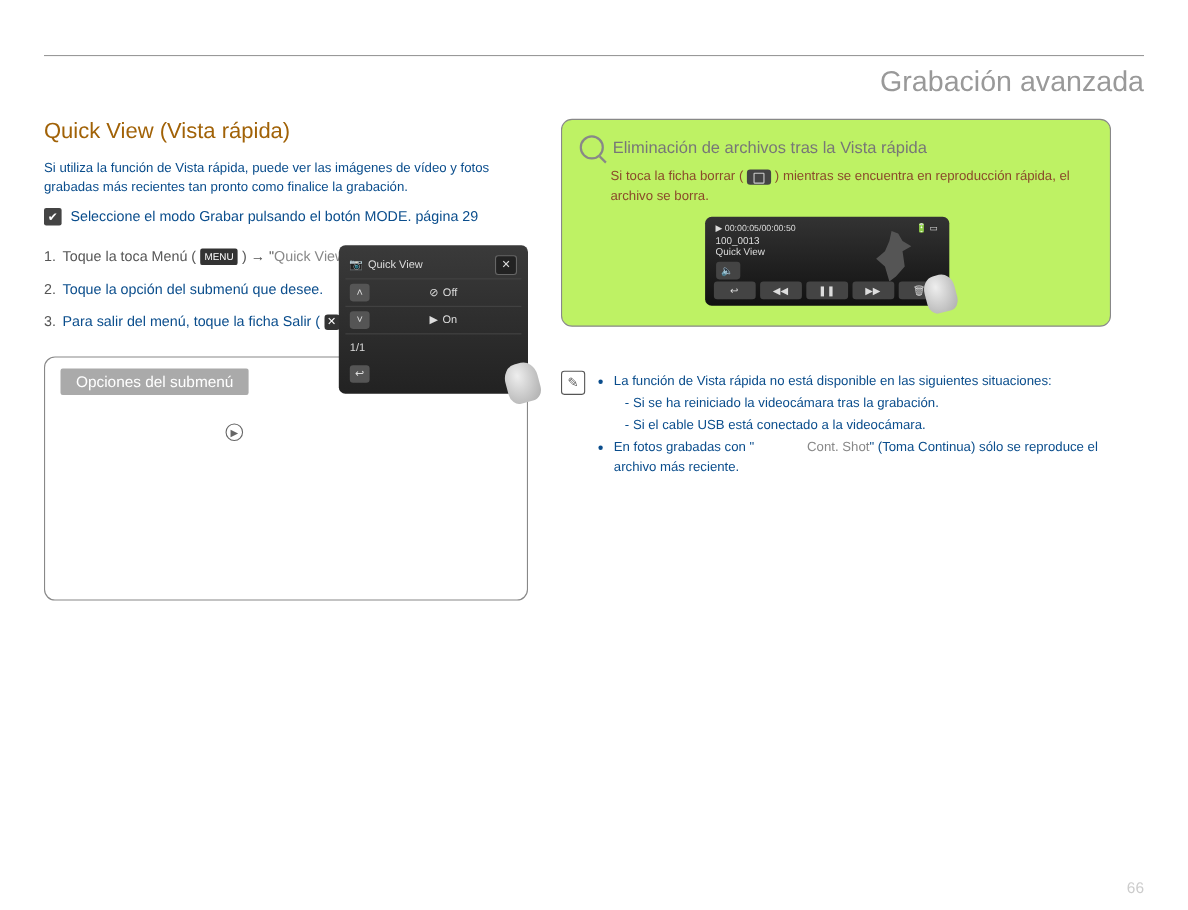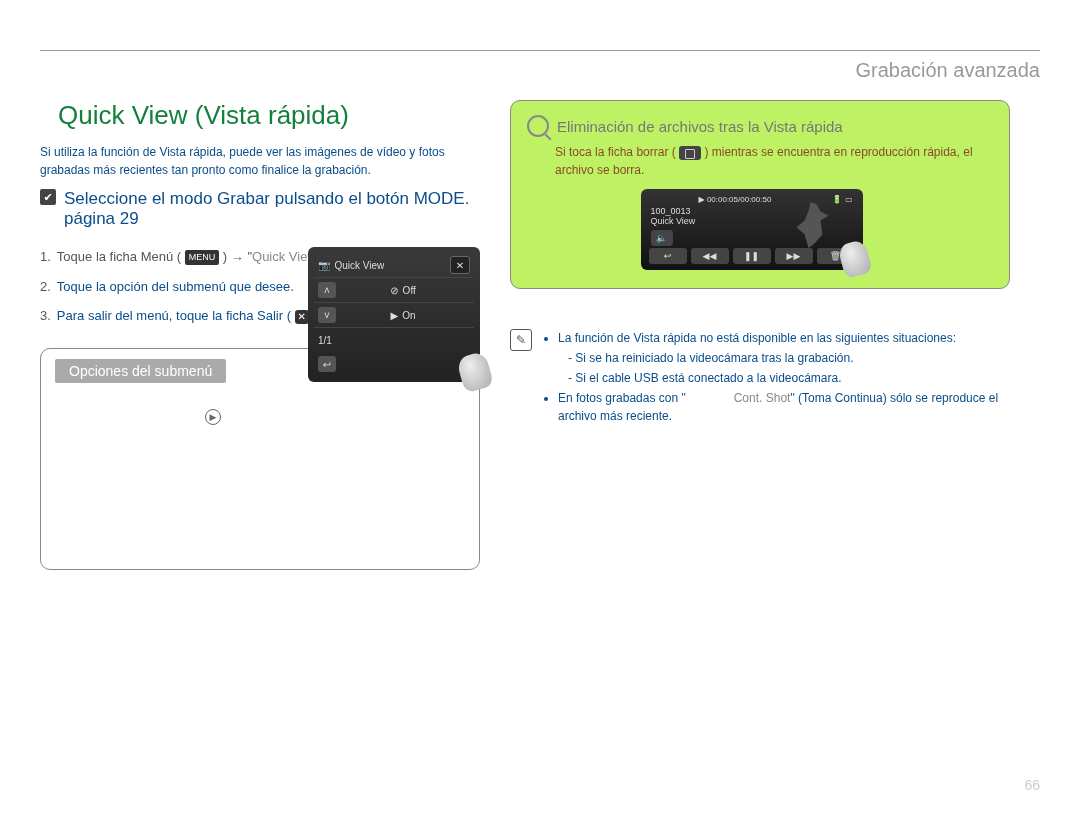--- a/index.html
+++ b/index.html
@@ -17,39 +17,39 @@
     padding: 50px 40px 30px 40px;
   }
   .topline {
     border-top: 1px solid #999;
     display: flex;
     justify-content: flex-end;
     padding-top: 8px;
     margin-bottom: 18px;
   }
   .section-title {
-    font-size: 20px;
+    font-size: 26px;
     color: #999;
     font-weight: 300;
   }
   .cols {
     display: flex;
     gap: 40px;
   }
   .col-left {
     width: 430px;
   }
   .col-right {
     width: 500px;
   }
   h1.page-title {
-    font-size: 26px;
+    font-size: 20px;
     font-weight: 400;
-    color: #15803d;
-    margin: 0 0 10px 18px;
+    color: #a16207;
+    margin: 0 0 10px 0;
   }
   .intro {
     font-size: 12px;
     color: #0a4d8c;
     line-height: 1.5;
     margin-bottom: 10px;
   }
   .noteline {
     display: flex;
     align-items: flex-start;
@@ -62,21 +62,21 @@
     background: #444;
     display: flex;
     align-items: center;
     justify-content: center;
     color: #fff;
     font-size: 11px;
     border-radius: 2px;
     flex-shrink: 0;
   }
   .noteline .notetext {
-    font-size: 17px;
+    font-size: 13px;
     color: #0a4d8c;
   }
   .step {
     display: flex;
     gap: 6px;
     font-size: 13px;
     color: #0a4d8c;
     line-height: 1.5;
     margin-bottom: 10px;
   }
@@ -241,21 +241,20 @@
     border-radius: 6px;
     padding: 6px;
     color: #ddd;
     font-size: 9px;
     position:relative;
   }
   .lcd-play .top {
     display:flex;justify-content:space-between;align-items:flex-end;
     padding: 0 4px 2px 4px;
     font-size:8px;
-    margin-left:48px;
   }
   .lcd-play .mid {
     position:relative;
     height: 40px;
     display:flex;align-items:center;justify-content:space-between;
     padding: 0 4px;
   }
   .dancer {
     position:absolute;
     right: 24px;
@@ -294,21 +293,21 @@
     font-size:12px;color:#555;
   }
   .notes ul { margin:0; padding-left: 16px;}
   .notes li { margin-bottom:2px;}
   .notes .sub { list-style:none; padding-left:10px;}
   .notes .sub li::before { content:"- "; color:#0a4d8c;}
   .lbl2 { color:#888;margin-left:48px;}
 
   .pagenum {
     position:absolute;
-    bottom: 34px;
+    bottom: 12px;
     right: 40px;
     font-size: 14px;
     color:#ccc;
   }
   .page-wrap { position:relative; width:1080px; height:827px;}
   .steps-wrap { position:relative; }
 </style>
 </head>
 <body>
 <div class="page-wrap">
@@ -328,21 +327,21 @@
       <span class="check">✔</span>
       <span class="notetext">
         <span>Seleccione el modo Grabar pulsando el botón </span><span class="lbl">MODE</span><span>. página 29</span>
       </span>
     </div>
 
     <div class="steps-wrap">
       <div class="step">
         <span class="num">1.</span>
         <span class="txt">
-          <span class="dark">Toque la ficha Menú ( </span><span class="inline-tag">MENU</span><span class="dark"> ) → "</span><span class="lbl">Quick View</span><span class="dark">" (Vista rápida).</span>
+          <span class="dark">Toque la toca Menú ( </span><span class="inline-tag">MENU</span><span class="dark"> ) → "</span><span class="lbl">Quick View</span><span class="dark">" (Vista rápida).</span>
         </span>
       </div>
       <div class="step">
         <span class="num">2.</span>
         <span class="txt">Toque la opción del submenú que desee.</span>
       </div>
       <div class="step">
         <span class="num">3.</span>
         <span class="txt">
           <span>Para salir del menú, toque la ficha Salir ( </span><span class="inline-key">✕</span><span> ) o Volver ( </span><span class="oval-key">↩</span><span> ).</span>

